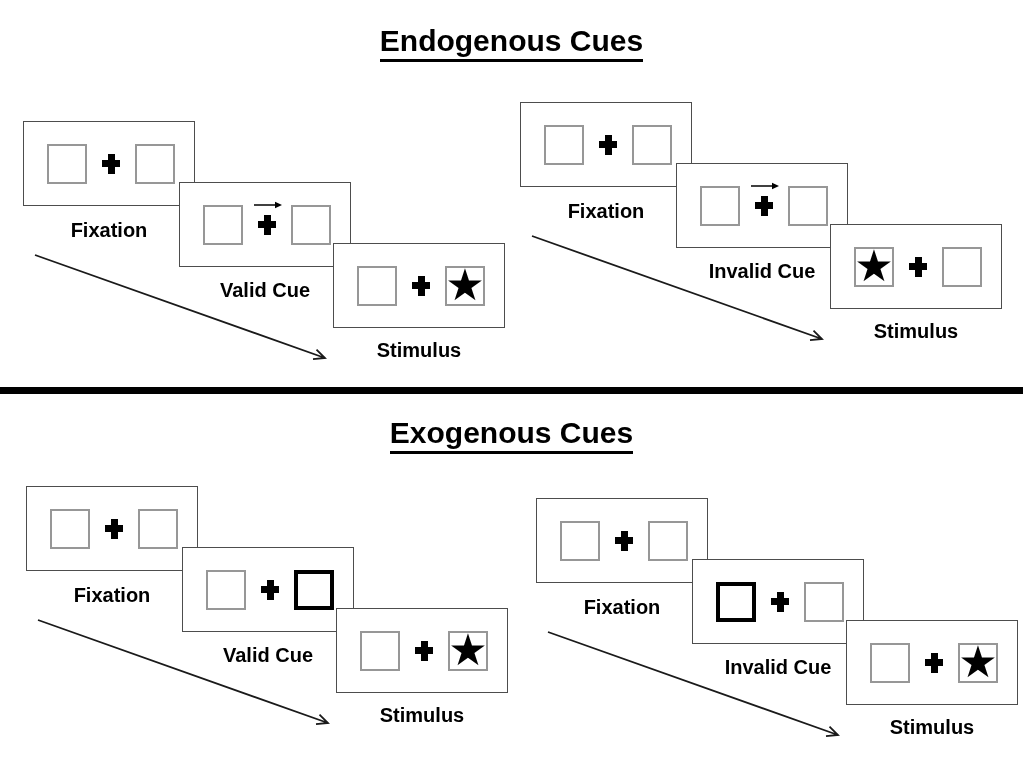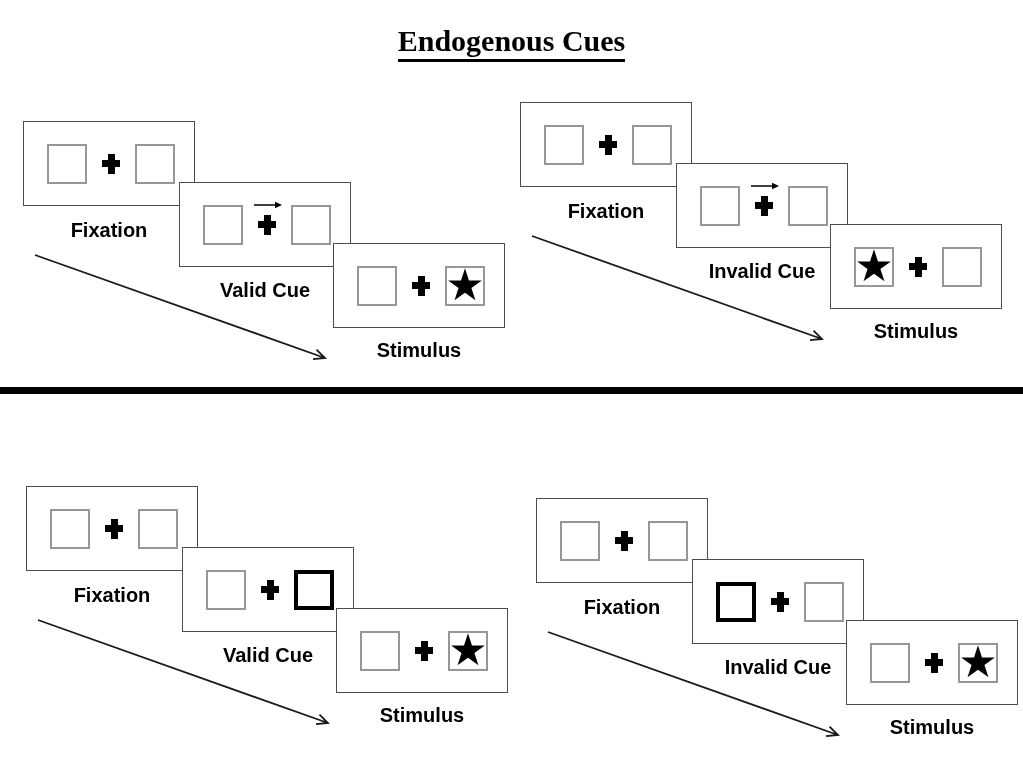--- a/index.html
+++ b/index.html
@@ -49,21 +49,21 @@
   .plabel.l1{left:0;top:98px;}
   .plabel.l2{left:156px;top:158px;}
   .plabel.l3{left:310px;top:218px;}
   .seq-arrow{position:absolute;left:0;top:120px;width:330px;height:145px;}
 </style>
 </head>
 <body>
 
 <div class="stage">
 
-  <div class="title-wrap" style="top:24px;font-family:Liberation Serif, serif;">
+  <div class="title-wrap" style="top:24px;">
     <span class="title-text">Endogenous Cues</span>
   </div>
 
   <div class="group" id="g1">
     <div class="panel p1">
       <div class="box"></div>
       <div class="center">
           <div class="plus"></div>
         </div>
       <div class="box"></div>
@@ -127,20 +127,23 @@
       <div class="box"></div>
     </div>
     <div class="plabel l3">Stimulus</div>
     <svg class="seq-arrow" viewBox="0 0 330 145">
       <path d="M12 14 L302 117 M293.5 108.6 L302 117 L290 118.2" stroke="#1a1a1a" stroke-width="1.8" fill="none"></path>
     </svg>
   </div>
 
   <div class="divider"></div>
 
+  <div class="title-wrap" style="top:416px;">
+    <span class="title-text">Exogenous Cues</span>
+  </div>
 
   <div class="group" id="g3">
     <div class="panel p1">
       <div class="box"></div>
       <div class="center">
           <div class="plus"></div>
         </div>
       <div class="box"></div>
     </div>
     <div class="plabel l1">Fixation</div>

